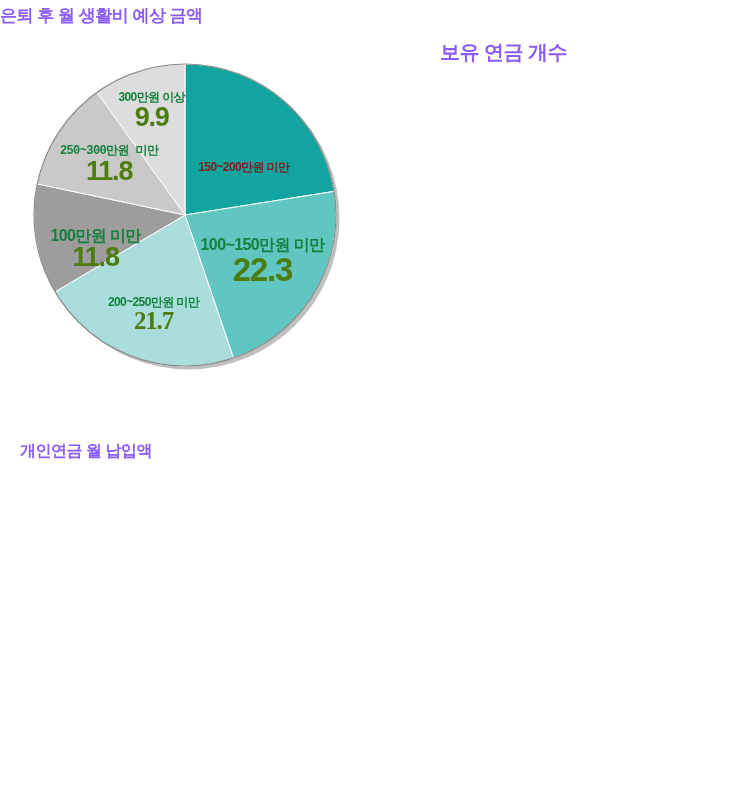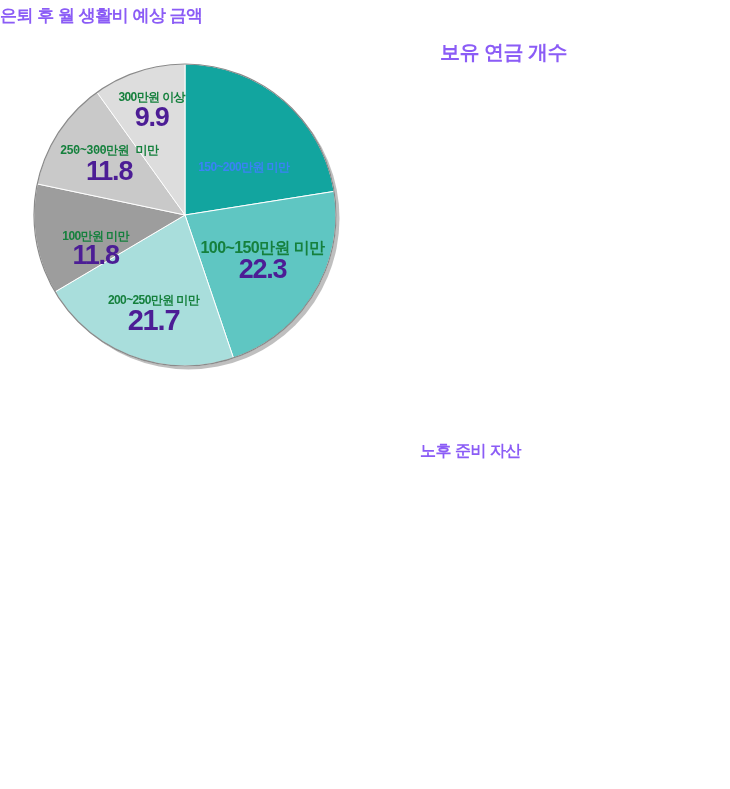--- a/index.html
+++ b/index.html
@@ -39,24 +39,24 @@
   }
   .slice-name {
     display: block;
     font-weight: bold;
     color: #15803d;
     letter-spacing: -0.6px;
   }
   .slice-val {
     display: block;
     font-weight: bold;
-    color: #4c1d95;
+    color: #4d7c0f;
     letter-spacing: -1.2px;
   }
-  .on-dark .slice-name { color: #3b82f6; margin-top: 42px; }
+  .on-dark .slice-name { color: #7f1d1d; margin-top: 42px; }
   .on-dark .slice-val  { color: #ffffff; }
   .pct-sign { font-size: 0.58em; letter-spacing: -0.5px; }
   .source-note {
     position: absolute;
     font-weight: bold;
     color: #231f20;
     letter-spacing: -0.4px;
     white-space: nowrap;
   }
 </style>
@@ -76,46 +76,46 @@
           <path d="M 185 215 L 55.02795392240452 291.86525377830606 A 151 151 0 0 1 37.23428344685371 183.91474607574787 Z" fill="#9d9d9d" stroke="#ffffff" stroke-width="1"></path>
           <path d="M 185 215 L 37.23428344685371 183.91474607574787 A 151 151 0 0 1 97.01373757004494 92.28318117060286 Z" fill="#c9c9c9" stroke="#ffffff" stroke-width="1"></path>
           <path d="M 185 215 L 97.01373757004494 92.28318117060286 A 151 151 0 0 1 184.99999999999997 64 Z" fill="#dddddd" stroke="#ffffff" stroke-width="1"></path>
           <circle cx="185" cy="215" r="151" fill="none" stroke="#8a8a8a" stroke-width="1.2"></circle>
         </svg>
         <div class="slice-label on-dark" style="left: 243.84px; top: 146.107px;">
           <span class="slice-name" style="font-size: 12px;">150~200만원 미만</span>
         </div>
         <div class="slice-label" style="left: 262.545px; top: 261.852px;">
           <span class="slice-name" style="font-size: 16px;">100~150만원 미만</span>
-          <span class="slice-val" style="font-size: 27px;"><span>22.3</span></span>
+          <span class="slice-val" style="font-size: 33px;"><span>22.3</span></span>
         </div>
         <div class="slice-label" style="left: 153.508px; top: 299.951px;">
           <span class="slice-name" style="font-size: 12px; margin-top: 30px;">200~250만원 미만</span>
-          <span class="slice-val" style="font-size: 29px;"><span>21.7</span></span>
+          <span class="slice-val" style="font-size: 25px; font-family: Liberation Serif, serif;"><span>21.7</span></span>
         </div>
         <div class="slice-label" style="left: 95.6063px; top: 229.735px;">
-          <span class="slice-name" style="font-size: 12px; margin-top: 40px;">100만원 미만</span>
+          <span class="slice-name" style="font-size: 16px; margin-top: 40px;">100만원 미만</span>
           <span class="slice-val" style="font-size: 27px;"><span>11.8</span></span>
         </div>
         <div class="slice-label" style="left: 109.12px; top: 165.497px;">
           <span class="slice-name" style="font-size: 12px; font-family: Liberation Mono, monospace;">250~300만원 미만</span>
           <span class="slice-val" style="font-size: 27px;"><span>11.8</span></span>
         </div>
         <div class="slice-label" style="left: 151.729px; top: 111.496px;">
           <span class="slice-name" style="font-size: 12px;">300만원 이상</span>
           <span class="slice-val" style="font-size: 27px;"><span>9.9</span></span>
         </div>
       </div>
   </div>
 
   <div class="chart-block" style="left:440px; top:30px; width:290px; height:370px;">
     <div class="chart-title" style="top:9px; font-size:20px;">보유 연금 개수</div>
 
   </div>
 
-
-  <div class="chart-block" style="left:420px; top:432px; width:310px; height:330px;">
-    <div class="chart-title" style="top:9px; font-size:16px;">노후 준비 자산</div>
+  <div class="chart-block" style="left:20px; top:432px; width:330px; height:330px;">
+    <div class="chart-title" style="top:9px; font-size:16px;">개인연금 월 납입액</div>
 
   </div>
+
 
 
 </div>
 
 </body></html>

